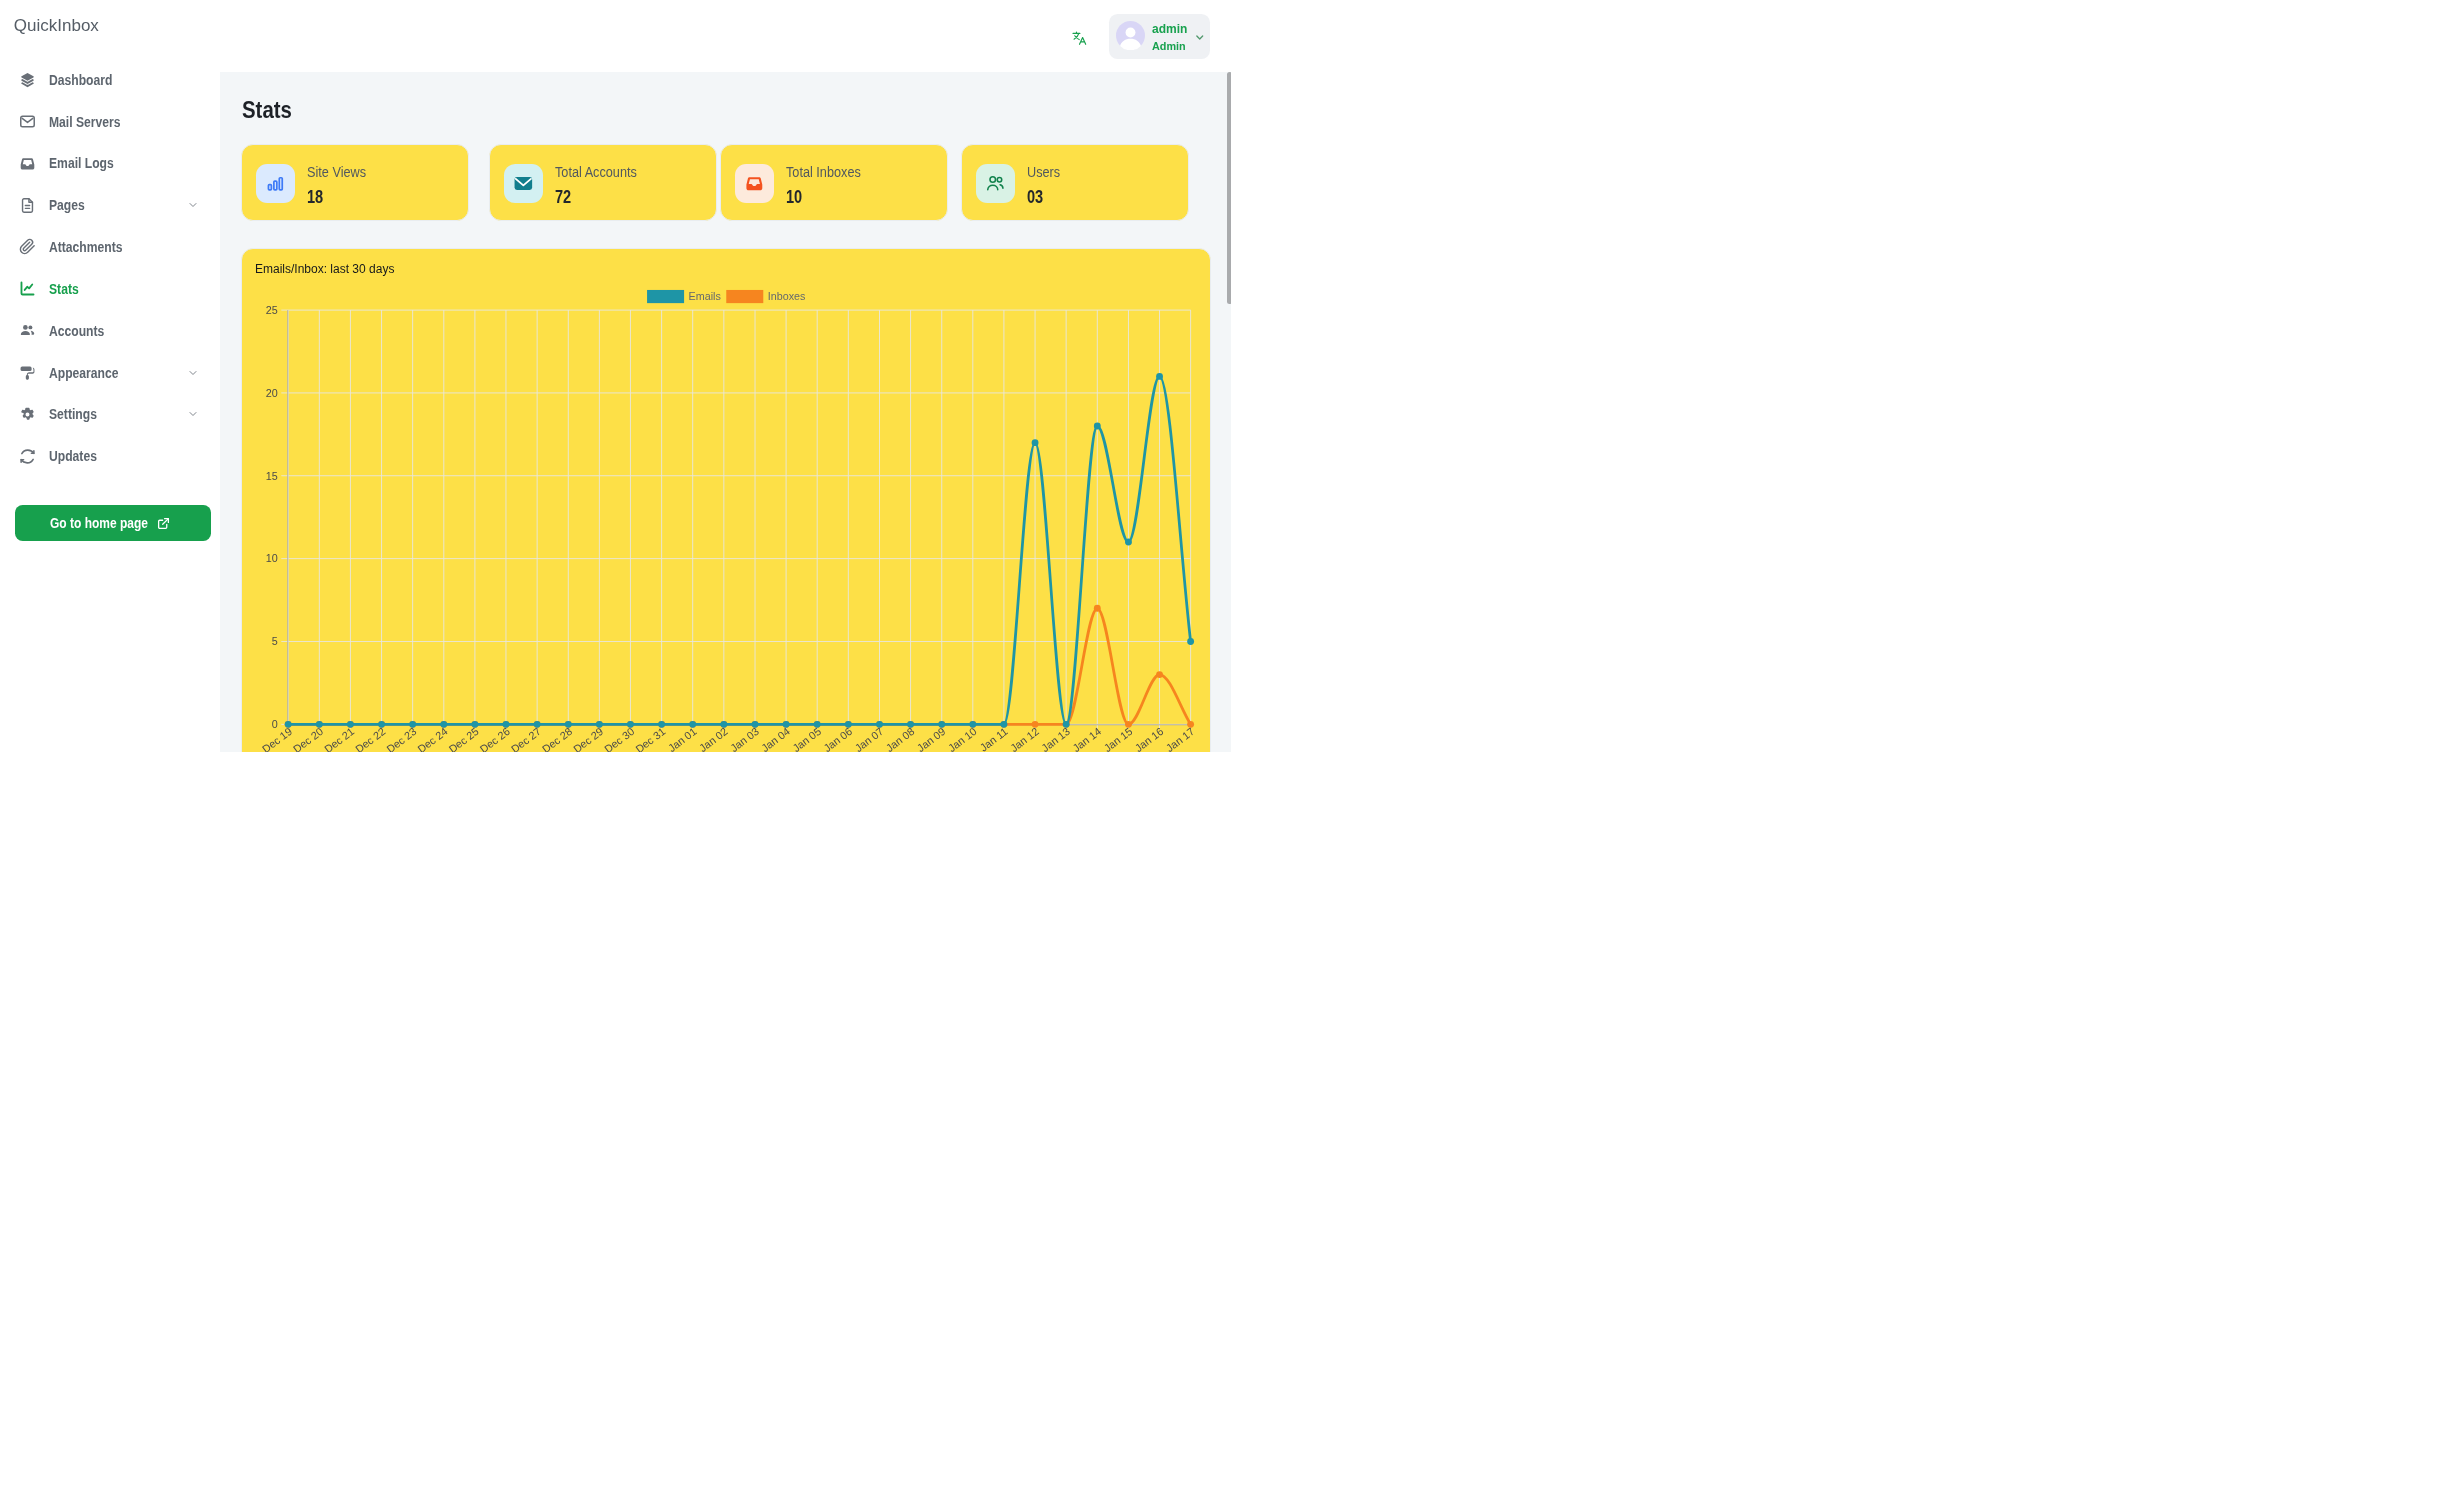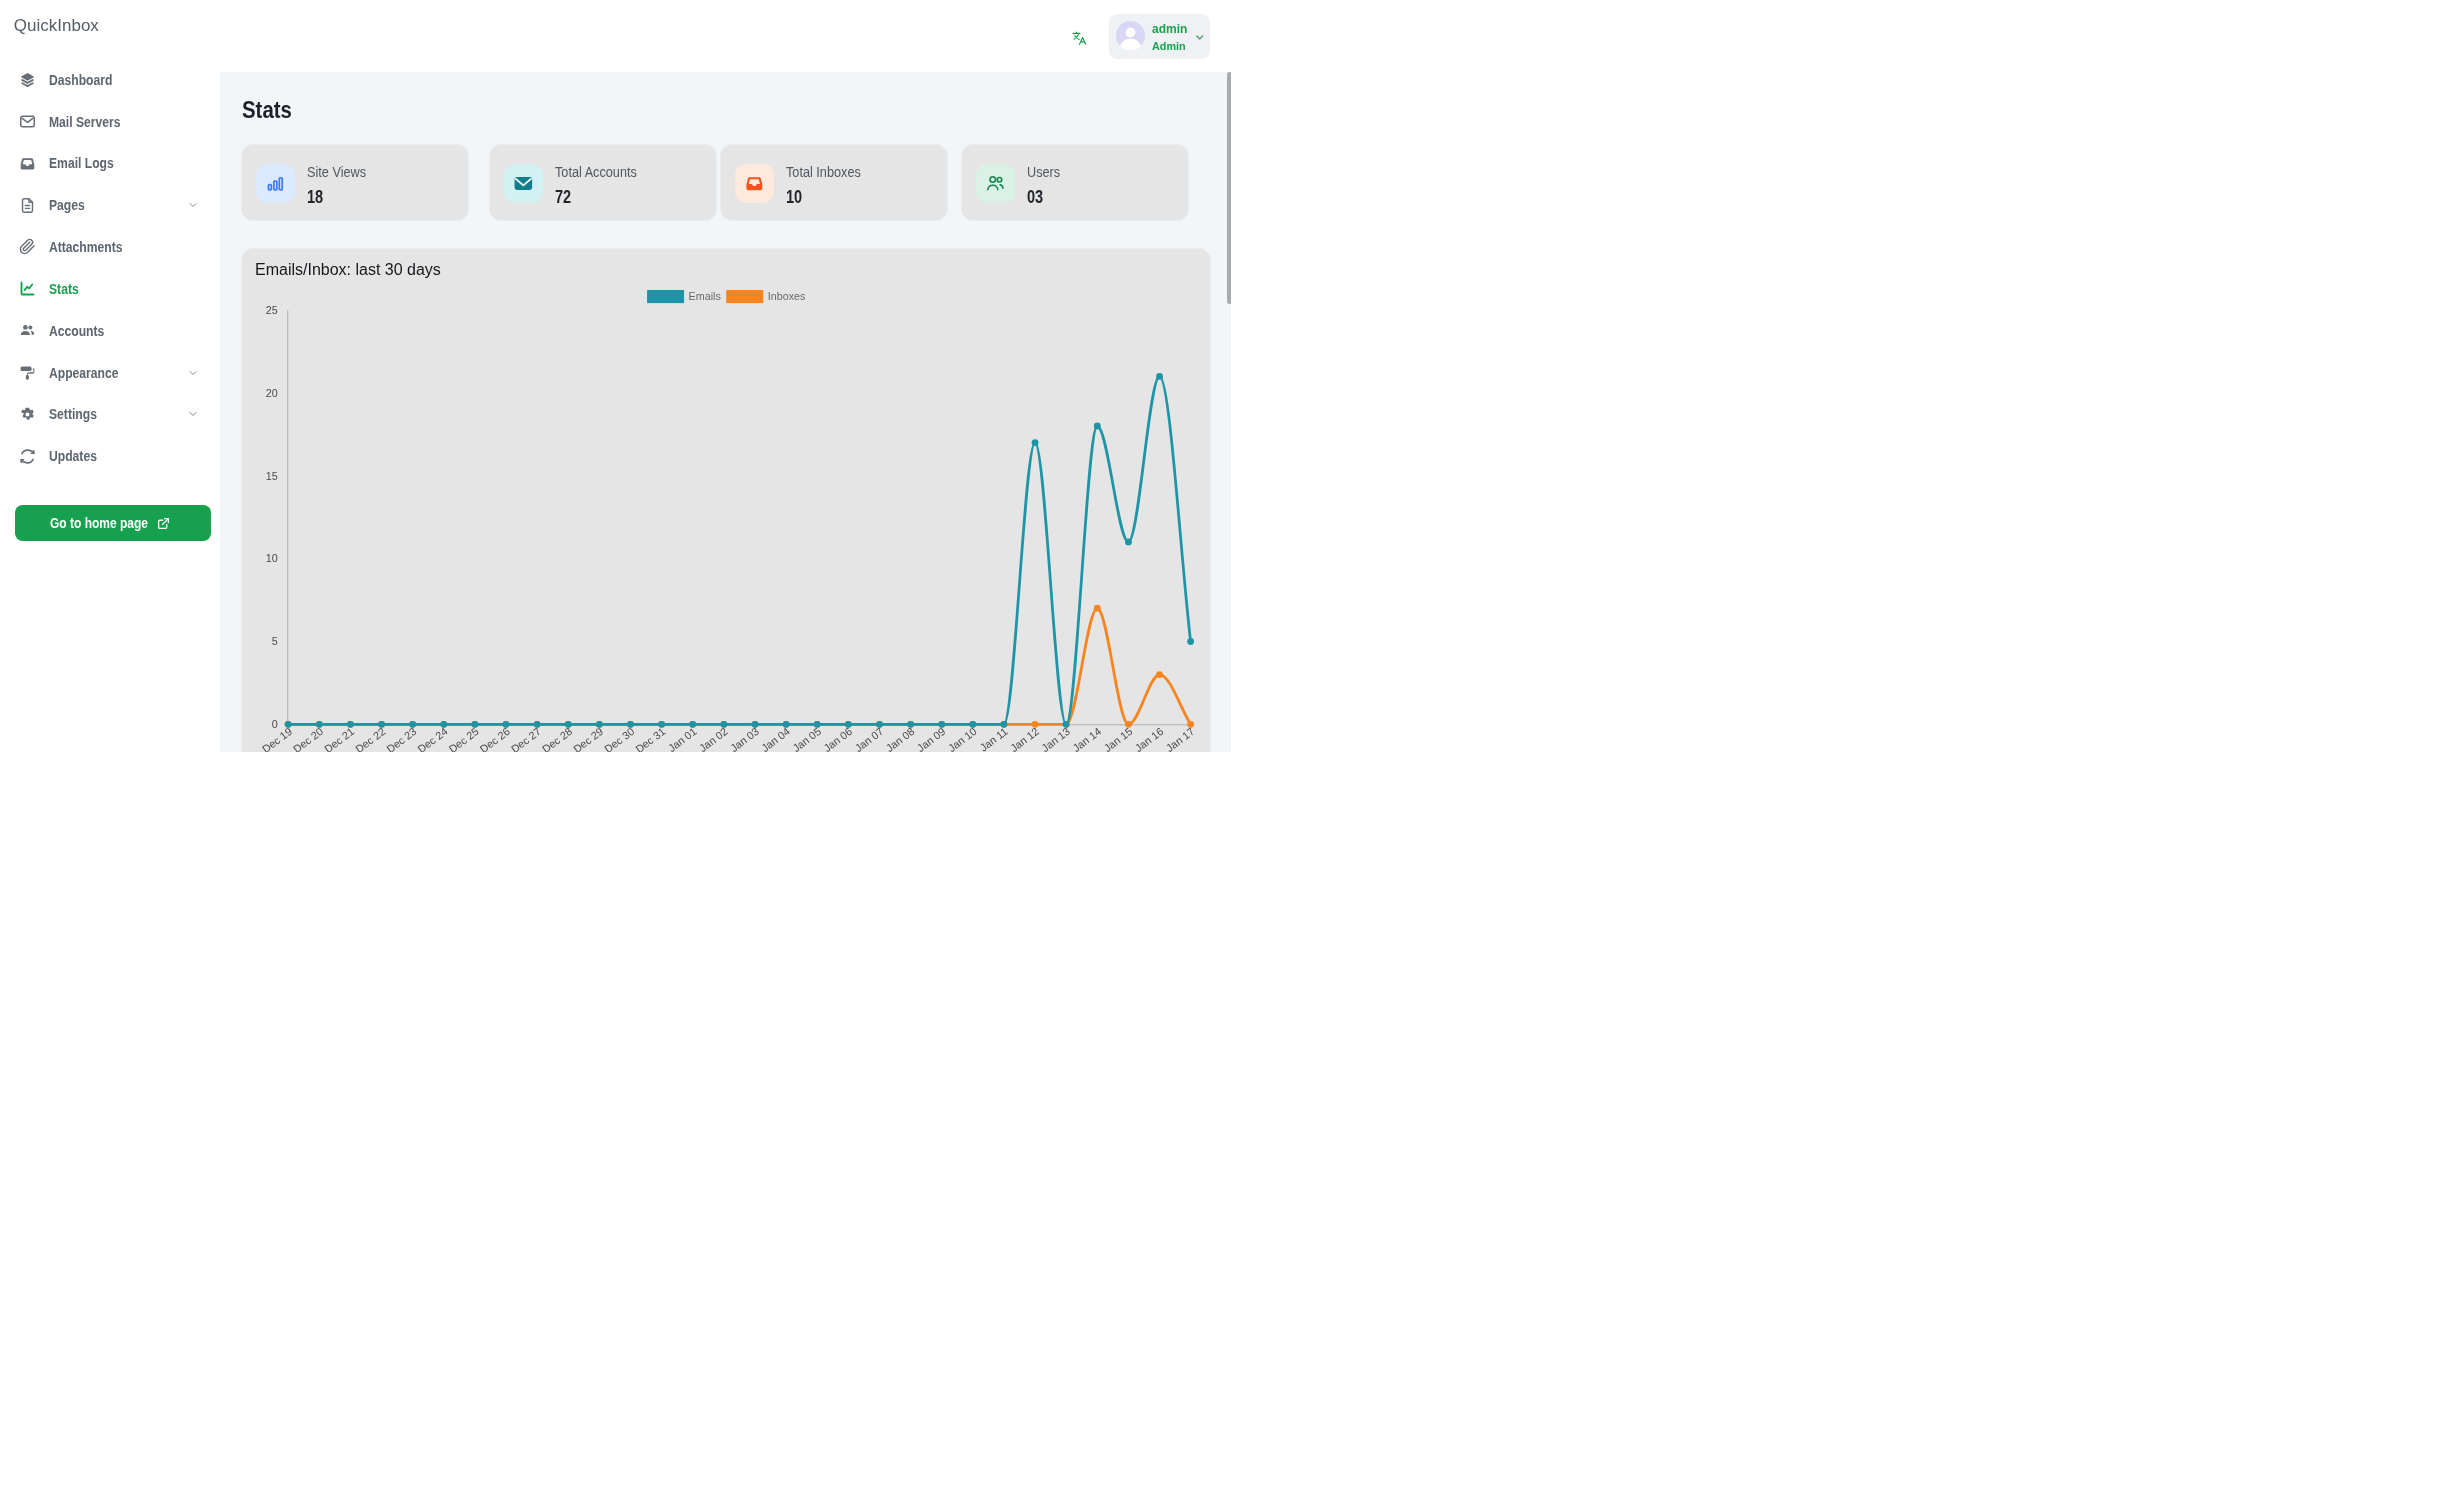--- a/index.html
+++ b/index.html
@@ -1,17 +1,17 @@
 <!DOCTYPE html>
 <html style="font-size:13.8px"><head><meta charset="utf-8"><title>QuickInbox</title>
 <style>
 *{margin:0;padding:0;box-sizing:border-box}
 html,body{width:1231px;height:752px;overflow:hidden;font-family:"Liberation Sans",sans-serif;background:#fff;position:relative}
 .abs{position:absolute}
-.card{position:absolute;background:#e5e5e5;border:0.9px solid #e9edf0;border-radius:12px}
+.card{position:absolute;background:#fde047;border:0.9px solid #e9edf0;border-radius:12px}
 </style></head>
 <body>
 <div class="abs" style="left:220px;top:72px;width:1011px;height:680px;background:#f3f6f8"></div>
 
 <div class="abs" style="left:13.8px;top:13.8px;font-size:17px;font-weight:400;color:#555d66;line-height:24px">QuickInbox</div>
 <div class="abs" style="left:1071px;top:30px"><svg width="16.4" height="16.4" viewBox="0 0 24 24" fill="none" stroke="#17a04d" stroke-width="1.7" stroke-linecap="round" stroke-linejoin="round">
       <path d="M3 5h10M8 3v2M11.5 5c-1 3.5-3.5 6.5-7 8.5M5.5 8.5c1.5 2.5 4 4.5 6.5 5.5"></path>
       <path d="m12.5 21 4.5-10 4.5 10M14.2 17.4h5.6"></path>
     </svg></div>
 <div class="abs" style="left:1109px;top:13.8px;width:101px;height:45px;background:#eff1f4;border-radius:8.6px"></div>
@@ -134,21 +134,21 @@
           <path d="M3.2 19.5c0-3.2 2.6-5.3 5.8-5.3s5.8 2.1 5.8 5.3"></path>
           <circle cx="16.8" cy="7.8" r="2.6"></circle>
           <path d="M17.5 13.7c2 .5 3.3 2 3.3 4.1"></path>
         </svg></div>
     </div>
     <div style="position:absolute;left:65px;top:19px;font-size:13.8px;color:#51585f;line-height:17px;transform:scaleX(.92);transform-origin:0 50%;white-space:nowrap">Users</div>
     <div style="position:absolute;left:65px;top:42px;font-size:18px;font-weight:700;color:#23272c;line-height:20.7px;transform:scaleX(.81);transform-origin:0 50%">03</div>
   </div>
 
 <div class="card" style="left:241px;top:248px;width:970px;height:603px"></div>
-<div class="abs" style="left:255px;top:260px;font-size:16px;color:#15181c;line-height:19px">Emails/Inbox: last 30 days</div>
+<div class="abs" style="left:255px;top:260px;font-size:12px;color:#15181c;line-height:19px">Emails/Inbox: last 30 days</div>
 <svg width="990" height="517" viewBox="274 274 1150 600" style="position:absolute;left:236px;top:236px">
 <rect x="751.5" y="336.4" width="43" height="15.3" fill="#1e95a6"></rect>
 <text x="799.7" y="348.6" font-size="12.5" fill="#65696d">Emails</text>
 <rect x="843.5" y="336.4" width="43" height="15.3" fill="#f6851f"></rect>
 <text x="891.7" y="348.6" font-size="12.5" fill="#65696d">Inboxes</text>
 <path d="M334.6 359.8 V846.0 M370.8 359.8 V846.0 M406.9 359.8 V846.0 M443.1 359.8 V846.0 M479.2 359.8 V846.0 M515.4 359.8 V846.0 M551.5 359.8 V846.0 M587.6 359.8 V846.0 M623.8 359.8 V846.0 M660.0 359.8 V846.0 M696.1 359.8 V846.0 M732.2 359.8 V846.0 M768.4 359.8 V846.0 M804.5 359.8 V846.0 M840.7 359.8 V846.0 M876.9 359.8 V846.0 M913.0 359.8 V846.0 M949.1 359.8 V846.0 M985.3 359.8 V846.0 M1021.5 359.8 V846.0 M1057.6 359.8 V846.0 M1093.8 359.8 V846.0 M1129.9 359.8 V846.0 M1166.0 359.8 V846.0 M1202.2 359.8 V846.0 M1238.3 359.8 V846.0 M1274.5 359.8 V846.0 M1310.7 359.8 V846.0 M1346.8 359.8 V846.0 M1382.9 359.8 V846.0 " stroke="#e6e6e6" stroke-width="1" fill="none"></path>
 <path d="M326.6 841.0 H1383 M326.6 744.8 H1383 M326.6 648.5 H1383 M326.6 552.2 H1383 M326.6 456.0 H1383 M326.6 359.8 H1383 " stroke="#e6e6e6" stroke-width="1" fill="none"></path>
 <path d="M334.1 359.8 V841.5 H1383" stroke="#a8a8a8" stroke-width="1" fill="none"></path>
 <text x="322.5" y="845.4" font-size="12.5" fill="#4a4a4a" text-anchor="end">0</text>
 <text x="322.5" y="749.1" font-size="12.5" fill="#4a4a4a" text-anchor="end">5</text>

